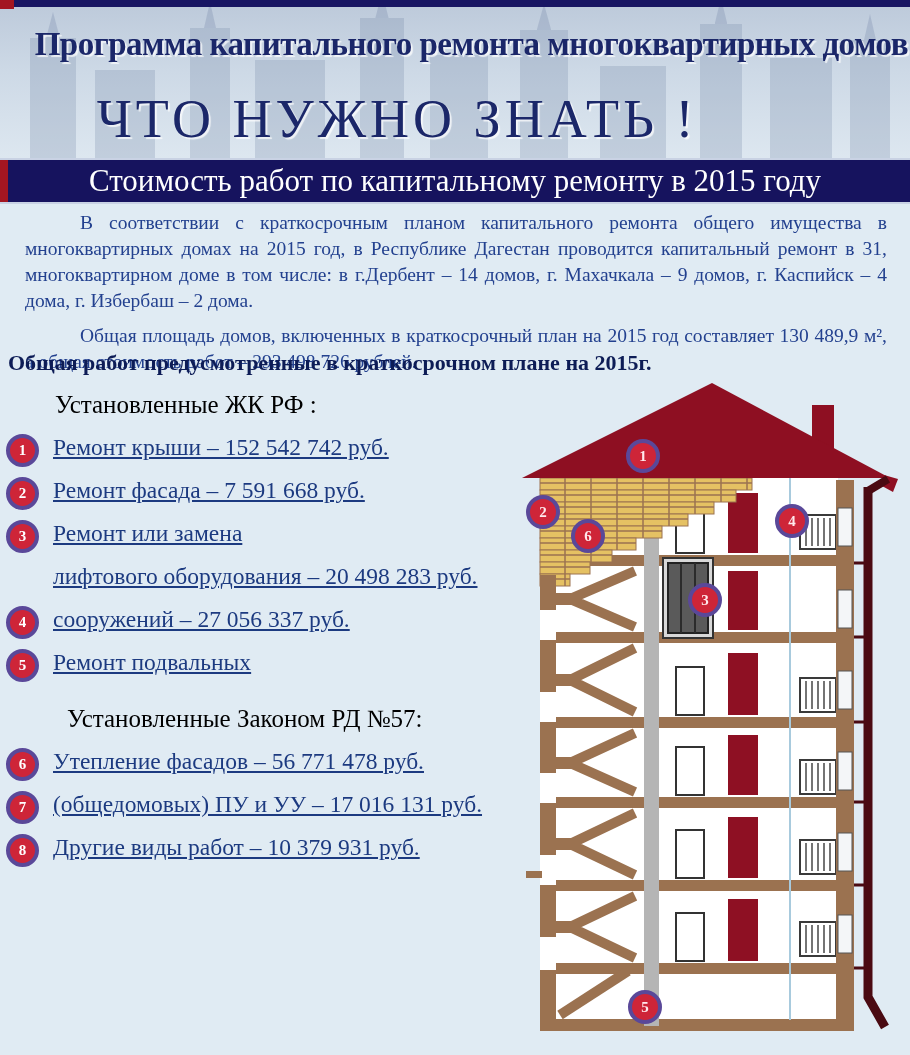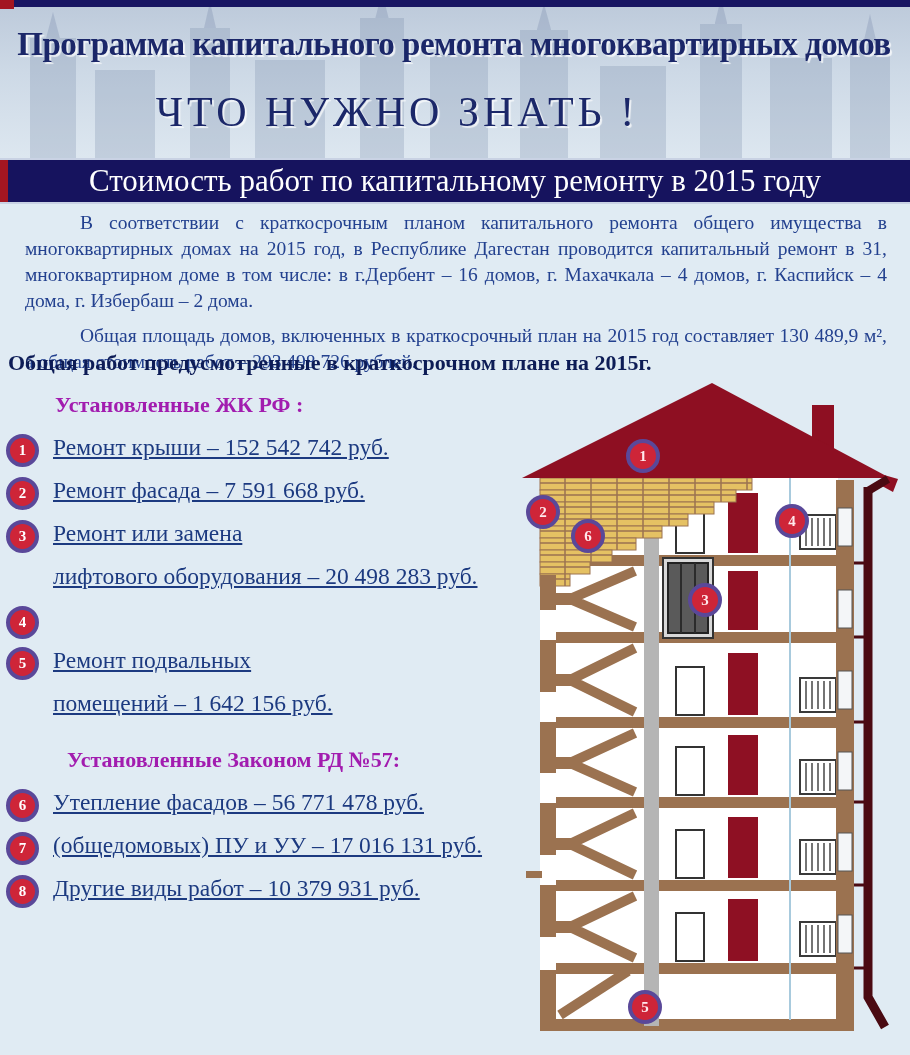--- a/index.html
+++ b/index.html
@@ -7,46 +7,46 @@
        font-family:"Liberation Serif","DejaVu Serif",serif;overflow:hidden;}
 
   
   .header{position:absolute;left:0;top:0;width:910px;height:158px;
           background:linear-gradient(180deg,#bcc9da 0%,#cdd9e6 45%,#dde7f0 100%);overflow:hidden;}
   .tower{position:absolute;background:rgba(110,130,165,0.25);}
   .tower.spire:before{content:"";position:absolute;left:35%;top:-26px;width:30%;height:26px;
           background:rgba(110,130,165,0.28);clip-path:polygon(50% 0,100% 100%,0 100%);}
   .topstrip{position:absolute;left:0;top:0;width:910px;height:7px;background:#181563;}
   .corner-red{position:absolute;left:0;top:0;width:14px;height:9px;background:#a31621;z-index:3;}
-  .title{position:absolute;left:0;top:26px;width:908px;text-align:center;
+  .title{position:absolute;left:0;top:26px;width:908px;text-align:right;
          font-size:33px;font-weight:bold;color:#1b2769;white-space:nowrap;
          text-shadow:2px 2px 1px rgba(255,255,255,0.75);letter-spacing:-0.5px;}
   .subtitle{position:absolute;left:0;top:88px;width:794px;text-align:center;
-         font-size:42px;color:#1b2769;letter-spacing:4px;
+         font-size:54px;color:#1b2769;letter-spacing:4px;
          text-shadow:2px 2px 1px rgba(255,255,255,0.75);}
 
   
   .banner{position:absolute;left:0;top:158px;width:910px;height:46px;background:#16135e;
           border-top:2px solid #c9d2e4;border-bottom:2px solid #c9d2e4;box-sizing:border-box;}
   .banner-red{position:absolute;left:0;top:0;width:8px;height:100%;background:#a31621;}
   .banner-text{position:absolute;left:0;top:3px;width:100%;text-align:center;
           color:#ffffff;font-size:31px;}
 
   
   .intro{position:absolute;left:25px;top:210px;width:862px;color:#23418f;
          font-size:19.5px;line-height:26px;text-align:justify;}
   .intro p{margin:0 0 9px 0;text-indent:55px;}
 
   .works-heading{position:absolute;left:8px;top:350px;width:760px;
          font-size:22px;font-weight:bold;color:#0d1c56;}
 
   
   .works-list{position:absolute;left:0;top:383px;width:545px;
          font-size:23.5px;color:#1c3a80;line-height:43px;}
-  .group-title{font-weight:bold;color:#a21caf;margin:0 0 0 55px;font-size:22px;}
+  .group-title{font-weight:normal;color:#000000;margin:0 0 0 55px;font-size:25px;}
   .group-title.second{margin-top:13px;margin-left:67px;}
   .item{display:flex;align-items:flex-start;padding-left:6px;}
   .num-badge{flex:0 0 auto;width:25px;height:25px;margin-top:8px;margin-right:14px;
          border-radius:50%;background:#ce2538;border:4px solid #5a4899;
          color:#ffffff;font-size:15px;font-weight:bold;line-height:25px;text-align:center;
          font-family:"Liberation Serif",serif;}
   .item-lines{flex:1 1 auto;text-decoration:underline;}
 
   
   .building{position:absolute;left:500px;top:375px;width:410px;height:660px;}
@@ -77,21 +77,21 @@
   <div class="title">Программа капитального ремонта многоквартирных домов</div>
   <div class="subtitle">ЧТО НУЖНО ЗНАТЬ !</div>
 </div>
 
 <div class="banner">
   <div class="banner-red"></div>
   <div class="banner-text">Стоимость работ по капитальному ремонту в 2015 году</div>
 </div>
 
 <div class="intro">
-  <p>В соответствии с краткосрочным планом капитального ремонта общего имущества в многоквартирных домах на 2015 год, в Республике Дагестан проводится капитальный ремонт в 31, многоквартирном доме в том числе: в г.Дербент – 16 домов, г. Махачкала – 4 домов, г. Каспийск – 4 дома, г. Избербаш – 2 дома.</p>
+  <p>В соответствии с краткосрочным планом капитального ремонта общего имущества в многоквартирных домах на 2015 год, в Республике Дагестан проводится капитальный ремонт в 31, многоквартирном доме в том числе: в г.Дербент – 14 домов, г. Махачкала – 9 домов, г. Каспийск – 4 дома, г. Избербаш – 2 дома.</p>
   <p>Общая площадь домов, включенных в краткосрочный план на 2015 год составляет 130 489,9 м², а общая стоимость работ – 293 498 726 рублей.</p>
 </div>
 
 <div class="works-heading">Общая работ предусмотренные в краткосрочном плане на 2015г.</div>
 
 <div class="works-list">
   <div class="group-title">Установленные ЖК РФ :</div>
 
   <div class="item">
     <div class="num-badge">1</div>
@@ -108,27 +108,27 @@
   <div class="item">
     <div class="num-badge">3</div>
     <div class="item-lines">
       <div>Ремонт или замена</div>
       <div>лифтового оборудования – 20 498 283 руб.</div>
     </div>
   </div>
   <div class="item">
     <div class="num-badge">4</div>
     <div class="item-lines">
+      <div>сооружений – 27 056 337 руб.</div>
     </div>
   </div>
   <div class="item">
     <div class="num-badge">5</div>
     <div class="item-lines">
       <div>Ремонт подвальных</div>
-      <div>помещений – 1 642 156 руб.</div>
     </div>
   </div>
 
   <div class="group-title second">Установленные Законом РД №57:</div>
 
   <div class="item">
     <div class="num-badge">6</div>
     <div class="item-lines">
         <div>Утепление фасадов – 56 771 478 руб.</div>
       </div>

